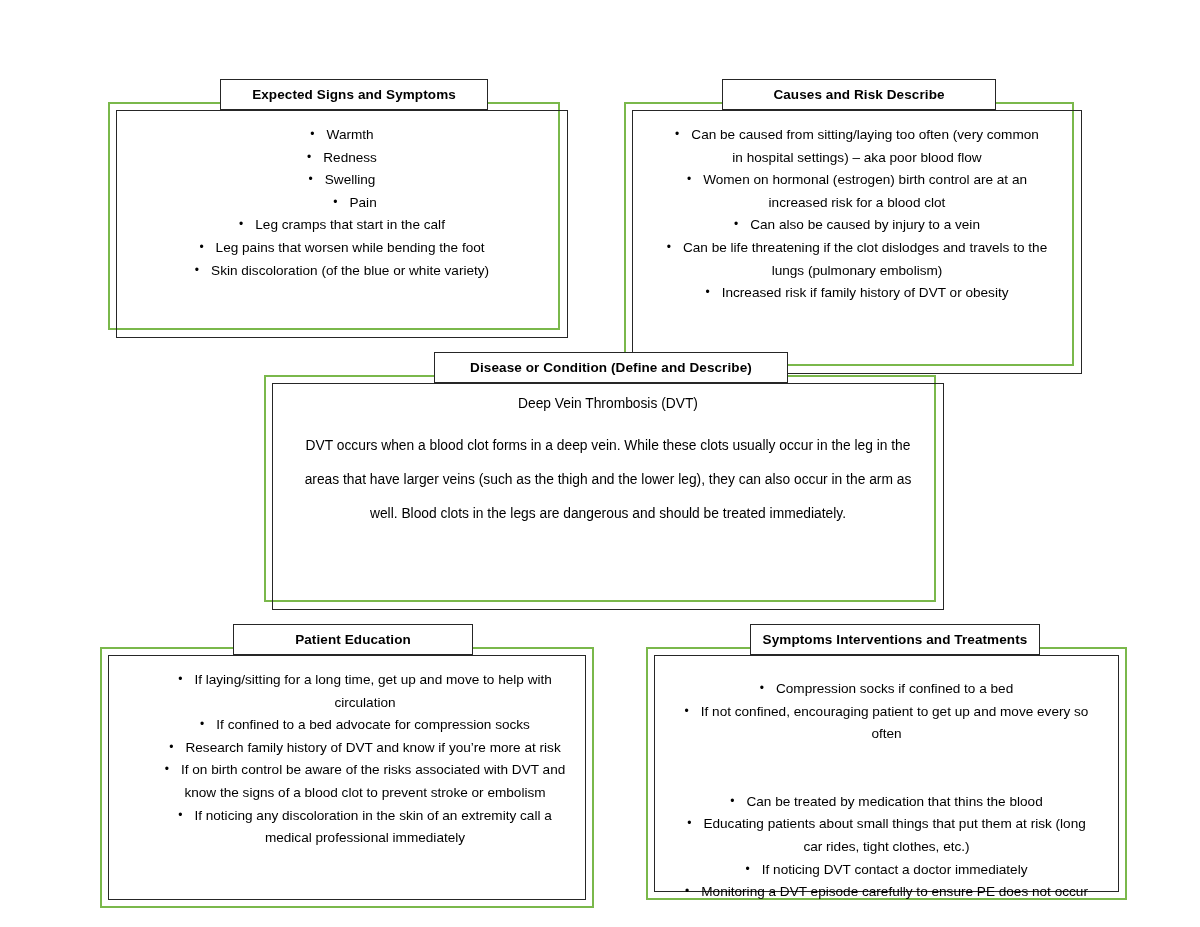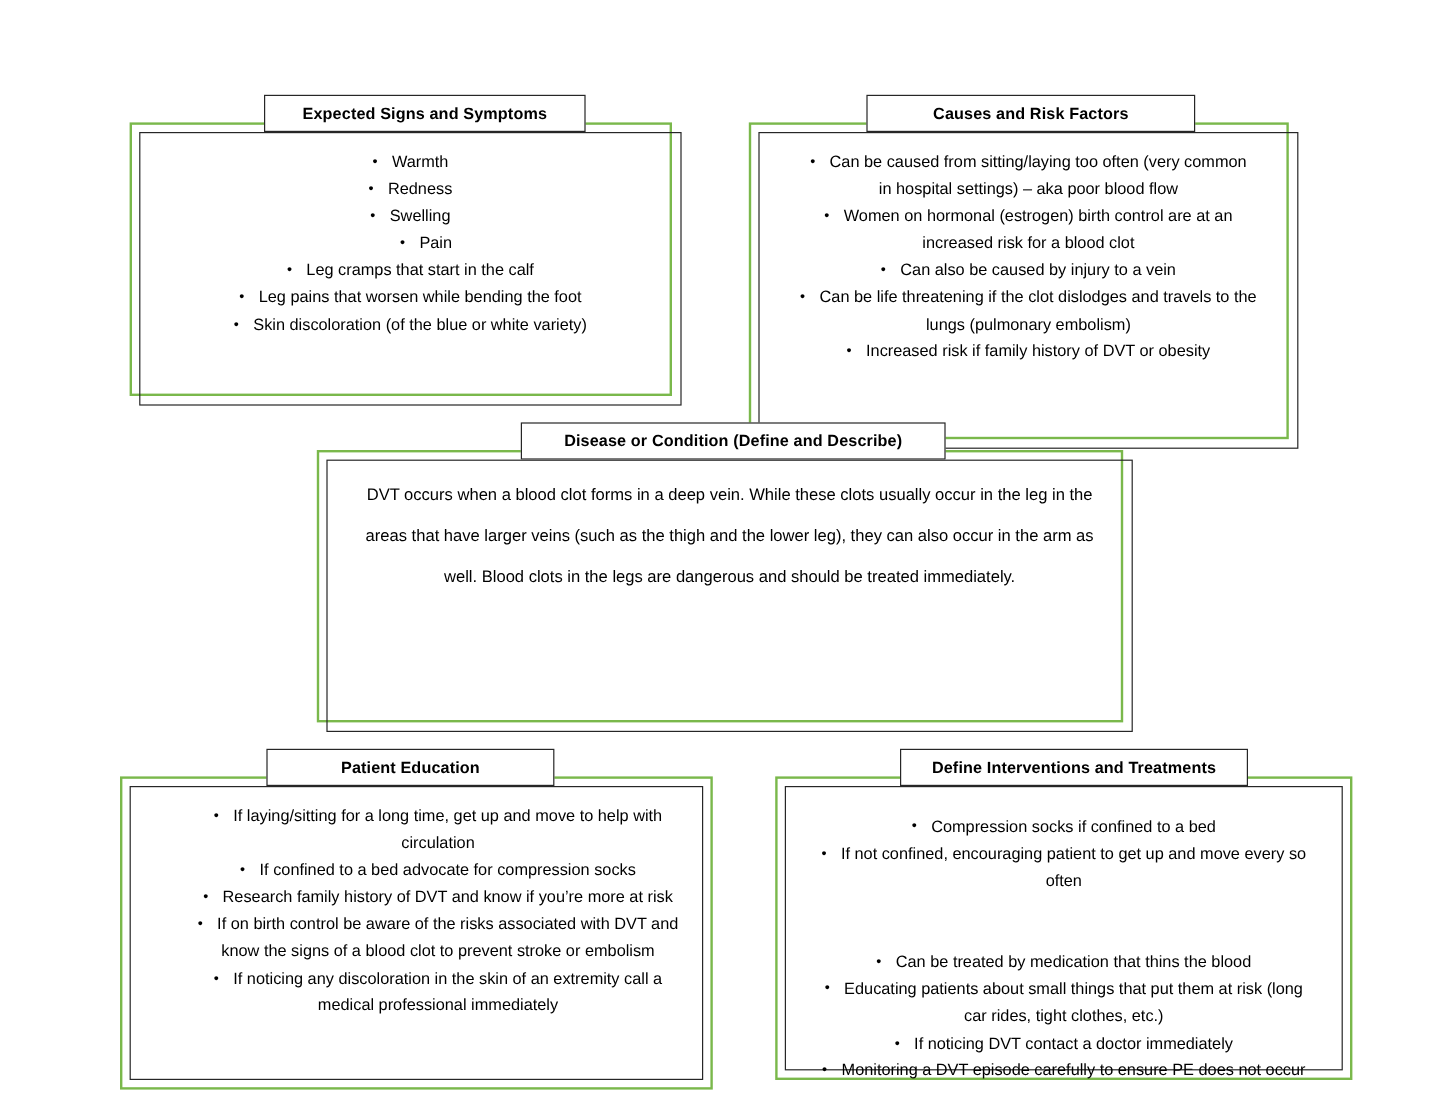--- a/index.html
+++ b/index.html
@@ -166,27 +166,28 @@
       <li style="max-width:412px;">
         <span class="bullet-dot">•</span><span class="bullet-text">Can be life threatening if the clot dislodges and travels to the lungs (pulmonary embolism)</span>
       </li>
       <li style="max-width:378px;">
         <span class="bullet-dot">•</span><span class="bullet-text">Increased risk if family history of DVT or obesity</span>
       </li>
     </ul>
   </div>
 </div>
 <div class="title-tab" style="left:722px; top:79px; width:274px; height:31px;">
-  <span>Causes and Risk Factors</span>
+  <span>Causes and Risk Describe</span>
 </div>
 
 <div class="box" style="left:272px; top:383px; width:672px; height:227px;">
   <div class="green-frame"></div>
   <div class="black-frame"></div>
   <div class="content" style="padding-top:13px;">
+    <div class="para-heading">Deep Vein Thrombosis (DVT)</div>
     <div class="para-body">DVT occurs when a blood clot forms in a deep vein. While these clots usually occur in the leg in the areas that have larger veins (such as the thigh and the lower leg), they can also occur in the arm as well. Blood clots in the legs are dangerous and should be treated immediately.</div>
   </div>
 </div>
 <div class="title-tab" style="left:434px; top:352px; width:354px; height:31px;">
   <span>Disease or Condition (Define and Describe)</span>
 </div>
 
 <div class="box shift-down" style="left:108px; top:655px; width:478px; height:245px;">
   <div class="green-frame"></div>
   <div class="black-frame"></div>
@@ -203,21 +204,21 @@
       </li>
       <li style="max-width:410px;">
         <span class="bullet-dot">•</span><span class="bullet-text">If on birth control be aware of the risks associated with DVT and know the signs of a blood clot to prevent stroke or embolism</span>
       </li>
       <li style="max-width:404px;">
         <span class="bullet-dot">•</span><span class="bullet-text">If noticing any discoloration in the skin of an extremity call a medical professional immediately</span>
       </li>
     </ul>
   </div>
 </div>
-<div class="title-tab" style="left:222px; top:624px; width:240px; height:31px;">
+<div class="title-tab" style="left:233px; top:624px; width:240px; height:31px;">
   <span>Patient Education</span>
 </div>
 
 <div class="box shift-down" style="left:654px; top:655px; width:465px; height:237px;">
   <div class="green-frame"></div>
   <div class="black-frame"></div>
   <div class="content" style="padding-top:23px;">
     <ul class="bullets">
       <li style="max-width:330px;">
         <span class="bullet-dot">•</span><span class="bullet-text">Compression socks if confined to a bed</span>
@@ -234,14 +235,14 @@
       <li style="max-width:340px;">
         <span class="bullet-dot">•</span><span class="bullet-text">If noticing DVT contact a doctor immediately</span>
       </li>
       <li style="max-width:410px;">
         <span class="bullet-dot">•</span><span class="bullet-text">Monitoring a DVT episode carefully to ensure PE does not occur</span>
       </li>
     </ul>
   </div>
 </div>
 <div class="title-tab" style="left:750px; top:624px; width:290px; height:31px;">
-  <span>Define Interventions and Treatments</span>
+  <span>Symptoms Interventions and Treatments</span>
 </div>
 
 </body></html>

